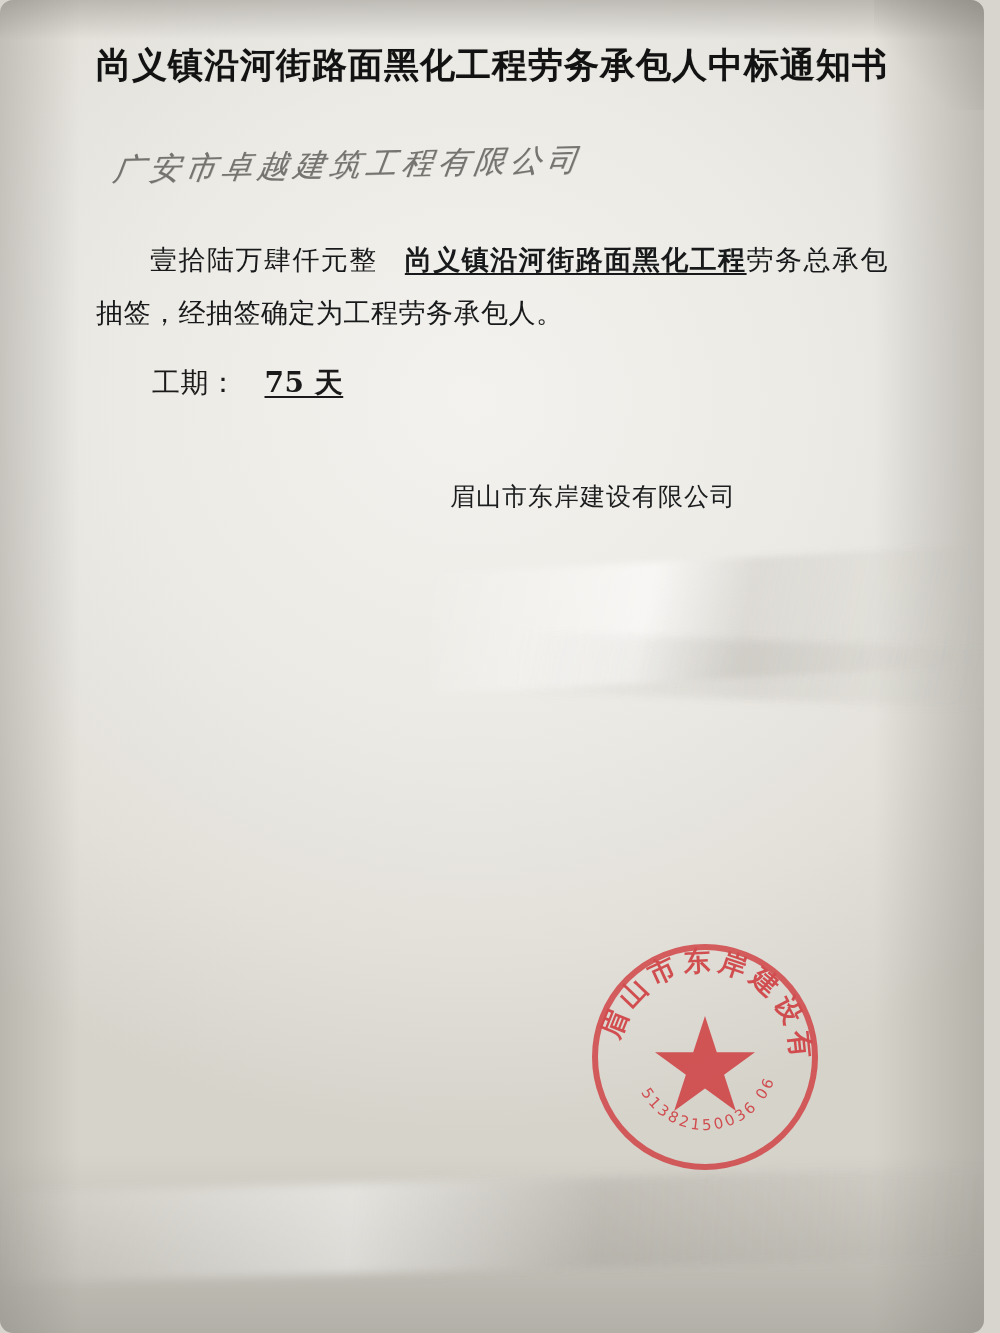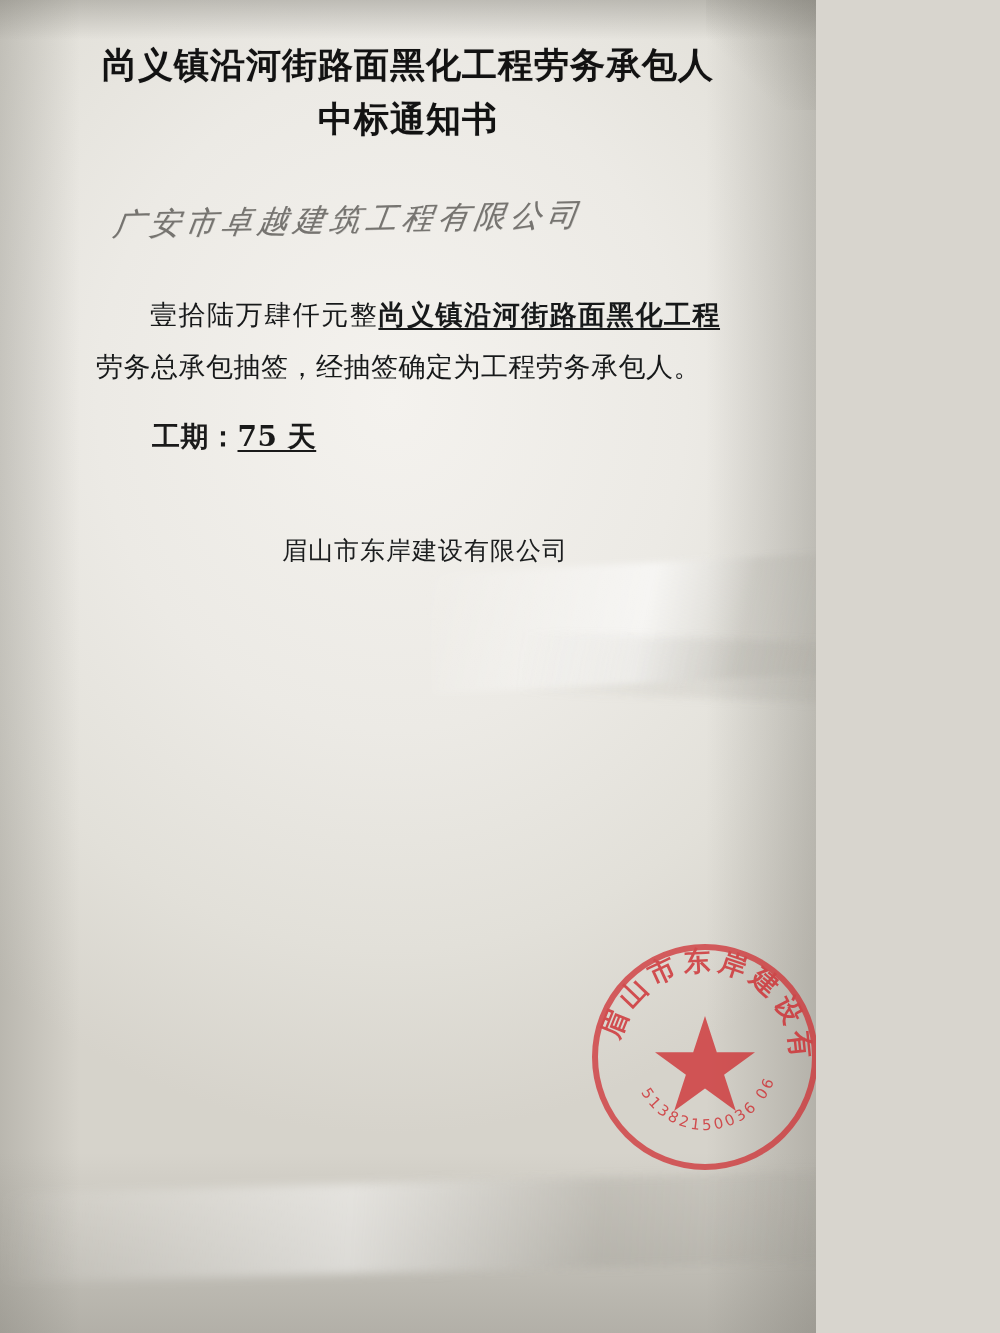--- a/index.html
+++ b/index.html
@@ -11,25 +11,26 @@
     width: 1000px;
     height: 1333px;
     overflow: hidden;
     font-family: "DejaVu Serif", "Liberation Serif", serif;
     background: #d8d5ce;
   }
 
   
   #page {
     position: relative;
-    width: 816px;
+    width: 984px;
     height: 1333px;
     background:
       radial-gradient(ellipse 80% 55% at 48% 30%, #f4f2ee 0%, #eceae5 45%, #e2e0d9 75%, #d6d3cb 100%);
     overflow: hidden;
+    border-radius: 13px;
   }
   
   .shade {
     position: absolute;
     pointer-events: none;
   }
   .shade-left {
     left: 0; top: 0; width: 80px; height: 1333px;
     background: linear-gradient(to right, rgba(120,118,110,0.30), rgba(120,118,110,0.0));
   }
@@ -108,39 +109,39 @@
   p.body-text {
     margin: 34px 0 0 0;
     font-size: 27px;
     line-height: 1.95;
     text-align: justify;
     text-indent: 2em;
     letter-spacing: 0.5px;
     color: #17191a;
   }
 
-  .u { text-decoration: underline; text-underline-offset: 4px; }
+  .u { text-decoration: underline; text-underline-offset: 4px; margin-left: 27px; }
   .b { font-weight: bold; }
 
   .price-line {
     margin: 48px 0 0 0;
     font-size: 28px;
     line-height: 1.95;
     text-indent: 2em;
     letter-spacing: 0.5px;
     font-weight: bold;
   }
   .period-line {
     margin: 24px 0 0 0;
     font-size: 28px;
     text-indent: 2em;
     letter-spacing: 0.5px;
     font-weight: bold;
   }
-  .period-line .label { font-weight: bold; }
+  .period-line .label { font-weight: normal; }
 
   .notice-line {
     margin: 74px 0 0 0;
     font-size: 27px;
     line-height: 1.95;
     text-indent: 2em;
     text-align: justify;
     letter-spacing: 0.5px;
   }
 

